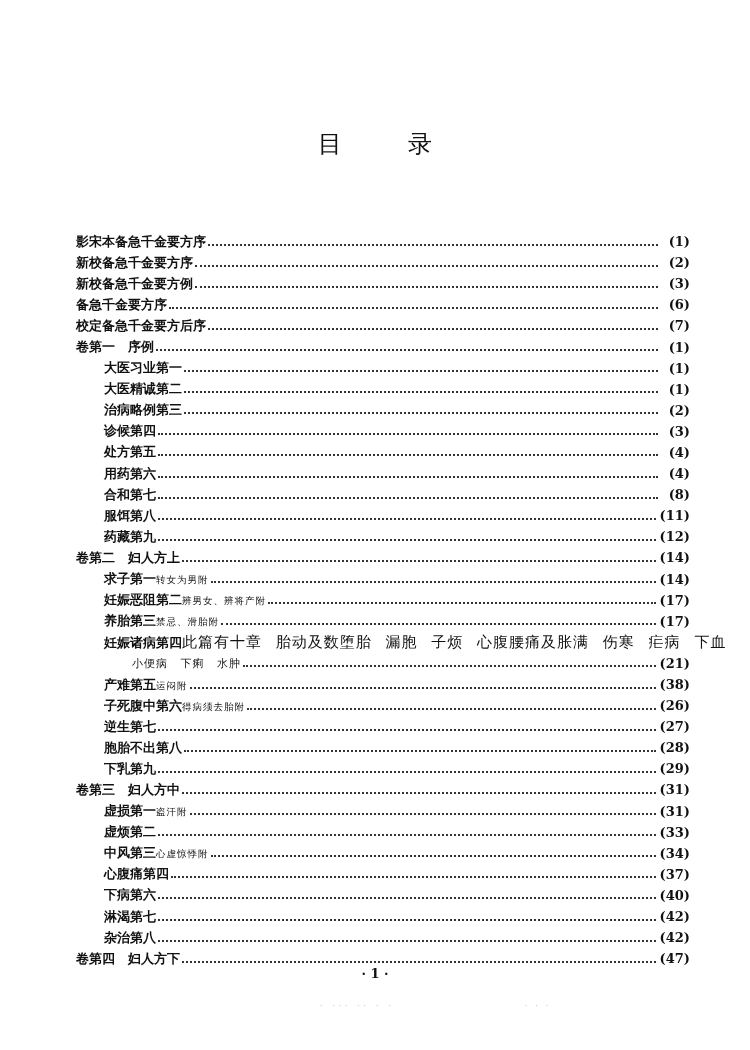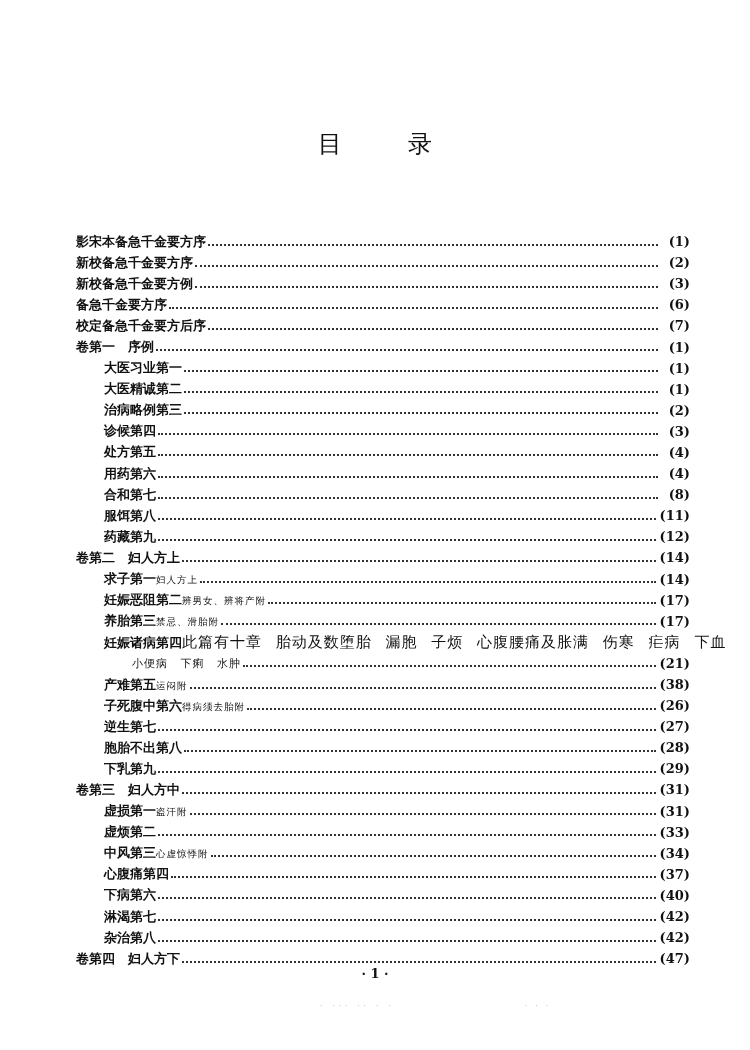--- a/index.html
+++ b/index.html
@@ -211,21 +211,21 @@
       <span class="leader"></span>
       <span class="page-no">(12)</span>
     </div>
 
     <div class="row">
       <span class="label"><span>卷第二　妇人方上</span></span>
       <span class="leader"></span>
       <span class="page-no">(14)</span>
     </div>
     <div class="row indent">
-      <span class="label"><span>求子第一</span><span class="note">妇人方上</span></span>
+      <span class="label"><span>求子第一</span><span class="note">转女为男附</span></span>
       <span class="leader"></span>
       <span class="page-no">(14)</span>
     </div>
     <div class="row indent">
       <span class="label"><span>妊娠恶阻第二</span><span class="note">辨男女、辨将产附</span></span>
       <span class="leader"></span>
       <span class="page-no">(17)</span>
     </div>
     <div class="row indent">
       <span class="label"><span>养胎第三</span><span class="note">禁忌、滑胎附</span></span>

